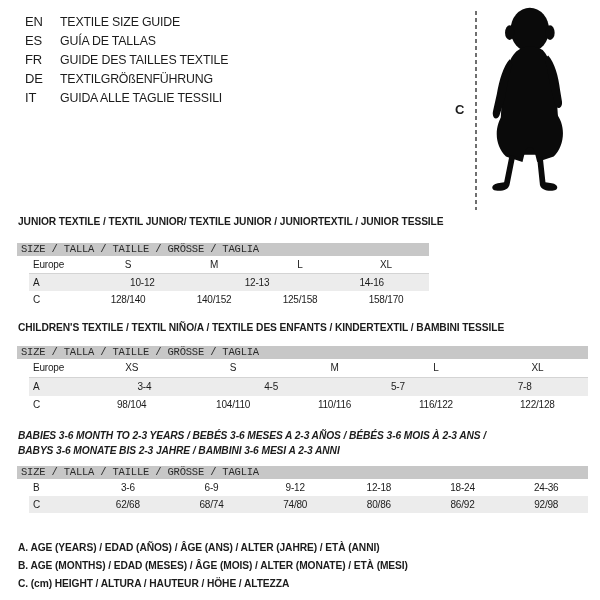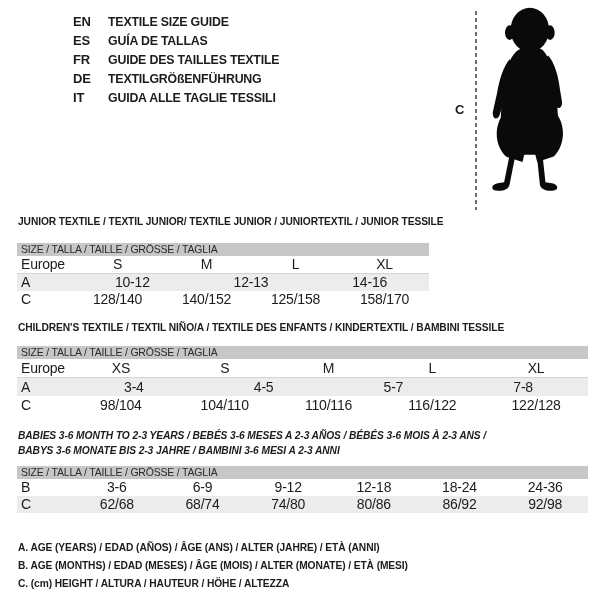--- a/index.html
+++ b/index.html
@@ -5,38 +5,38 @@
   html,body{margin:0;padding:0;}
   body{
     width:600px;height:600px;background:#ffffff;position:relative;overflow:hidden;
     font-family:"Liberation Sans", sans-serif;color:#1c1c1c;
   }
   .abs{position:absolute;}
   .cond{transform:scaleX(0.93);transform-origin:0 0;white-space:nowrap;}
 
   
   .lang-block{left:25px;top:12px;}
-  .lang-row{display:flex;height:19px;line-height:19px;font-size:13px;font-weight:bold;letter-spacing:-0.2px;margin-left:48px;}
+  .lang-row{display:flex;height:19px;line-height:19px;font-size:13px;font-weight:normal;letter-spacing:-0.2px;}
   .lang-code{width:35px;}
   .lang-label{transform:scaleX(0.95);transform-origin:0 50%;white-space:nowrap;}
 
   
   .measure-line{left:475px;top:11px;width:2px;height:199px;
     background:repeating-linear-gradient(to bottom,#6f6f6f 0 4px,transparent 4px 7px);}
   .height-label{left:455px;top:102px;font-size:13px;font-weight:bold;}
   .baby-svg{left:482px;top:6px;}
 
   
   .sec-title{font-size:11px;font-weight:bold;letter-spacing:-0.1px;line-height:15px;}
 
   
   .sizetable{position:absolute;}
   .tbar{background:#c7c7c7;height:13px;line-height:13px;padding-left:4px;
-    font-size:10.5px;letter-spacing:-0.2px;color:#2a2a2a;}
-  .trow{display:flex;height:17px;line-height:17px;font-size:14px;letter-spacing:-0.2px;}
+    font-size:10.5px;letter-spacing:-0.2px;color:#2a2a2a;font-family:Liberation Mono, monospace;}
+  .trow{display:flex;height:17px;line-height:17px;font-size:10px;letter-spacing:-0.2px;margin-left:12px;}
   .t2 .trow{height:18px;line-height:18px;}
   .trow .lab{padding-left:4px;text-align:left;}
   .t1 .lab{width:52px;}
   .t2 .lab{width:48px;}
   .t3 .lab{width:53px;}
   .trow .c{flex:1;text-align:center;}
   .trow.shade{background:#ececec;}
   .trow.bline{border-bottom:1px solid #d4d4d4;}
 
   

